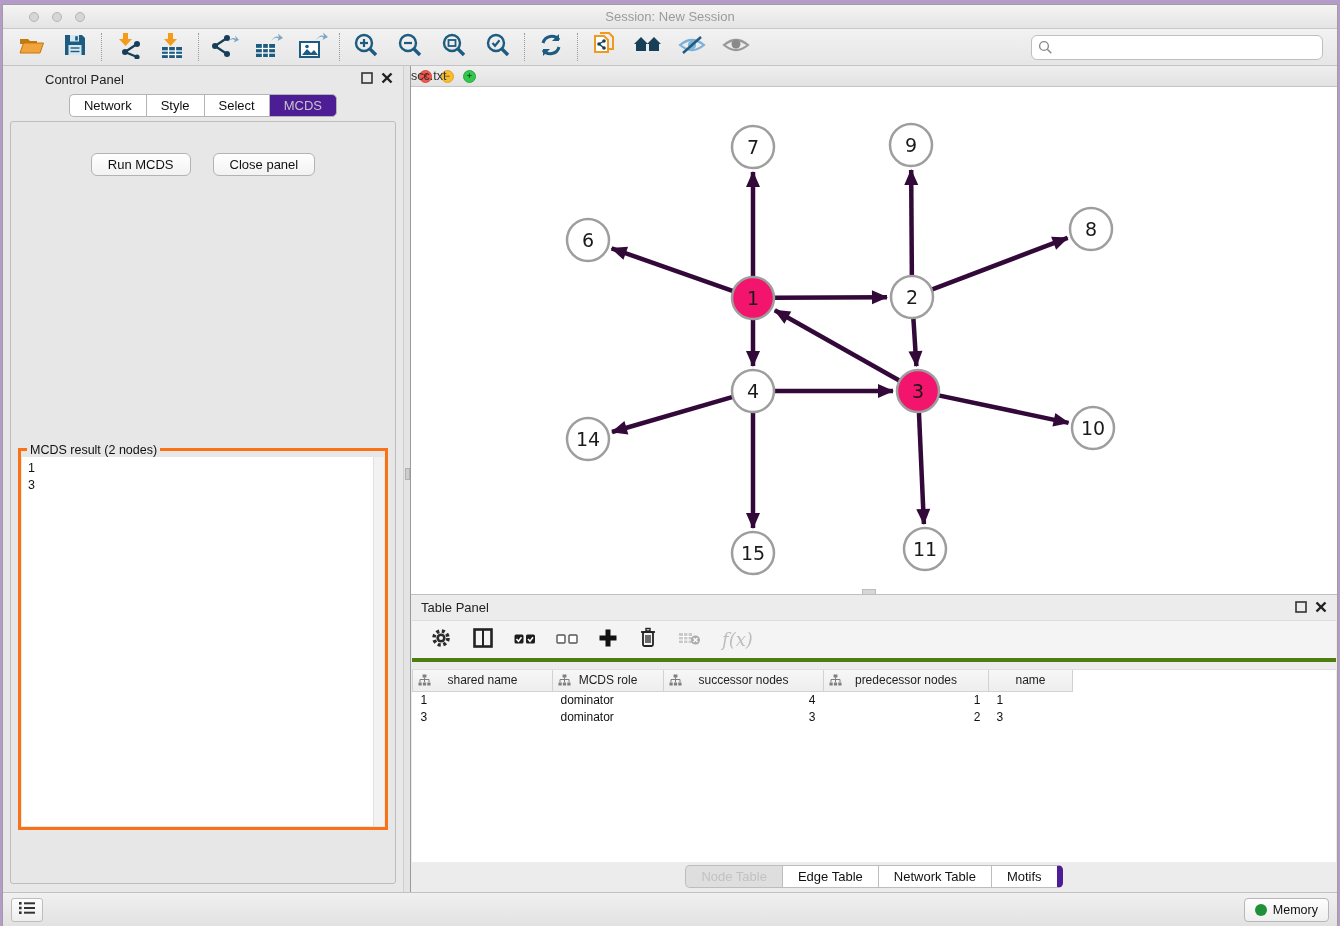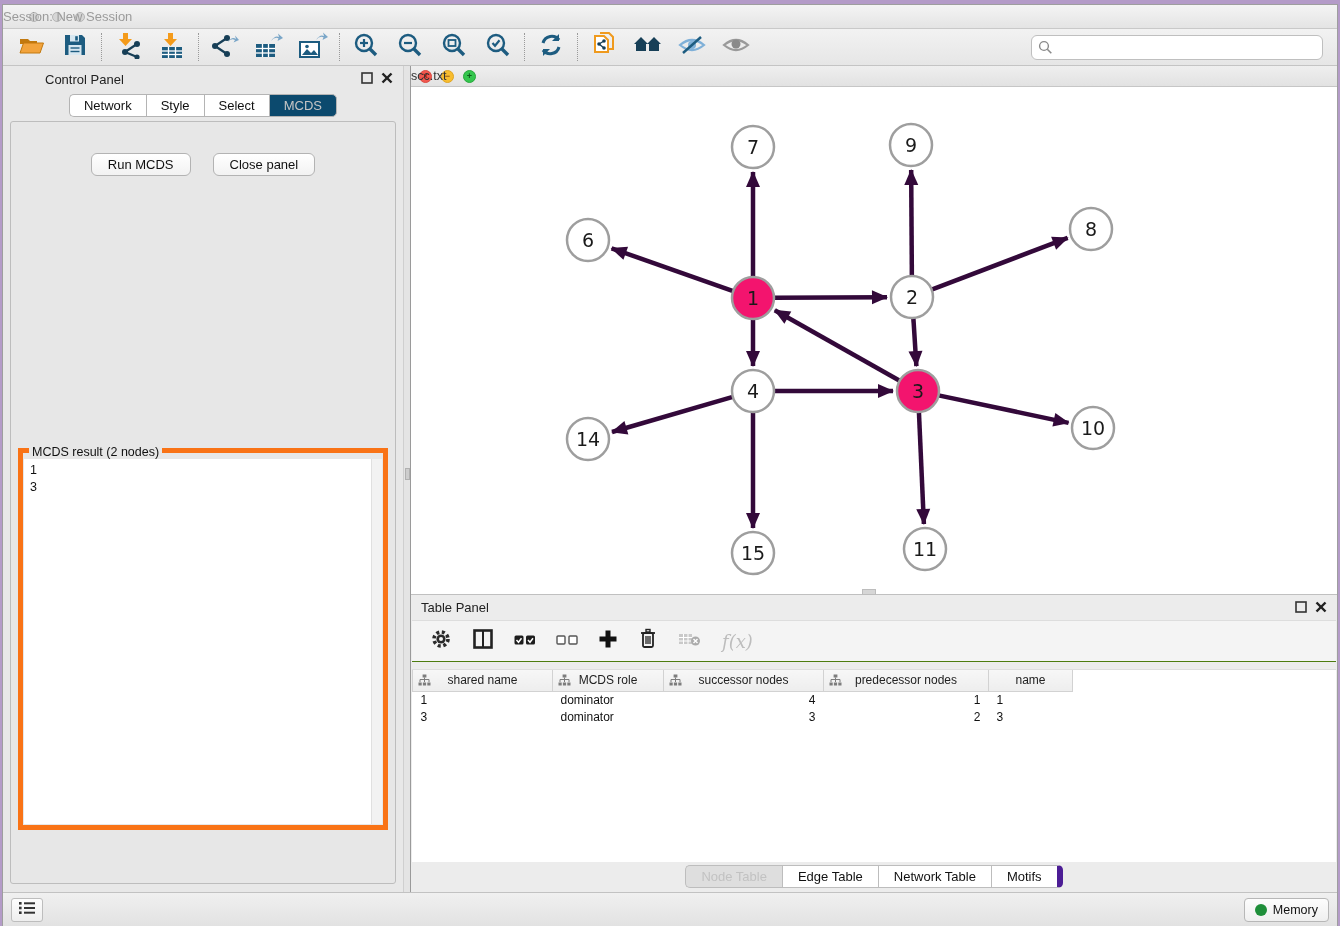--- a/index.html
+++ b/index.html
@@ -6,21 +6,21 @@
   html,body { width:1340px; height:926px; }
   body { background:#b49bc8; font-family:"Liberation Sans", sans-serif; overflow:hidden; }
   .app-window { position:absolute; top:4px; left:2px; right:2px; bottom:0;
     background:#ececec; display:flex; flex-direction:column; border:1px solid #9e9e9e; border-bottom:none; }
 
   
   .titlebar { height:24px; background:linear-gradient(#f4f4f4,#e4e4e4); border-bottom:1px solid #c9c9c9;
     display:flex; align-items:center; position:relative; }
   .mac-dots { display:flex; gap:13px; margin-left:26px; }
   .mac-dot { width:10px; height:10px; border-radius:50%; background:#d6d6d6; border:1px solid #b5b5b5; }
-  .titlebar-title { position:absolute; left:0; right:0; text-align:left; color:#9b9b9b; font-size:13px; }
+  .titlebar-title { position:absolute; left:0; right:0; text-align:center; color:#9b9b9b; font-size:13px; }
 
   
   .toolbar { height:37px; background:linear-gradient(#f2f2f2,#e6e6e6); border-bottom:1px solid #c4c4c4;
     display:flex; align-items:center; padding:0 10px; }
   .tb-group { display:flex; align-items:center; gap:16px; padding:0 12px; }
   .tb-sep { width:1px; height:28px; border-left:1px dotted #9a9a9a; }
   .tb-btn { width:28px; height:28px; display:flex; align-items:center; justify-content:center; cursor:default; }
   .search-wrap { margin-left:auto; margin-right:4px; position:relative; }
   .search-input { width:292px; height:25px; border:1px solid #bfbfbf; border-radius:6px; background:#fff;
     padding-left:26px; font-size:12px; outline:none; }
@@ -31,31 +31,31 @@
 
   
   .control-panel { width:400px; display:flex; flex-direction:column; background:#e8e8e8; }
   .panel-header { height:26px; display:flex; align-items:center; padding:0 10px;margin-left:32px; }
   .panel-header .ph-title { font-size:13px; color:#222; }
   .ph-icons { margin-left:auto; display:flex; gap:8px; align-items:center; }
   .seg-tabs { display:flex; justify-content:center; margin:2px 0 4px 0; }
   .seg-tab { font-size:13px; padding:3px 14px; background:#fff; border:1px solid #b4b4b4; border-right:none; color:#111; }
   .seg-tab:first-child { border-radius:5px 0 0 5px; }
   .seg-tab:last-child { border-radius:0 5px 5px 0; border-right:1px solid #b4b4b4; }
-  .seg-tab.selected-disabled { background:#0c4a6e; color:#c5c5c5; }
+  .seg-tab.selected-disabled { background:#4c1d95; color:#c5c5c5; }
   .cp-content { flex:1; margin:0 7px 8px 7px; border:1px solid #bdbdbd; border-radius:3px; background:#e7e7e7;
     display:flex; flex-direction:column; padding:14px 7px 6px 7px; }
   .opt-label { text-align:center; font-size:13px; color:#111; margin-bottom:11px; }
   .opt-select { margin:0 31px; height:24px; background:#fff; border:1px solid #b3b3b3; border-radius:6px;
     display:flex; align-items:center; padding:0 8px; font-size:13px; color:#111; }
   .opt-select .stepper { margin-left:auto; }
   .cp-buttons { display:flex; justify-content:center; gap:22px; margin-top:17px; }
   .mac-btn { background:linear-gradient(#ffffff,#f2f2f2); border:1px solid #b3b3b3; border-radius:6px;
     font-size:13px; color:#111; padding:3px 16px; min-width:86px; text-align:right; }
-  .result-group { margin-top:272px; border:5px solid #f97316; position:relative; background:#e7e7e7;
+  .result-group { margin-top:272px; border:3px solid #f97316; position:relative; background:#e7e7e7;
     height:382px; display:flex; }
   .result-legend { position:absolute; top:-8px; left:6px; background:#e7e7e7; padding:0 3px; font-size:12.5px; color:#111; }
   .result-list { flex:1; background:#fff; margin:6px 1px 1px 1px; font-size:12.5px; color:#111;
     padding:3px 6px; line-height:17px; position:relative; }
   .result-scrollbar { position:absolute; right:0; top:0; bottom:0; width:11px; background:#f2f2f2; border-left:1px solid #e0e0e0; }
 
   
   .v-splitter { width:8px; background:#e4e4e4; border-left:1px solid #cfcfcf; border-right:1px solid #9a9a9a; position:relative; }
   .v-splitter .handle { position:absolute; top:402px; left:1px; width:5px; height:12px; background:#cdcdcd; border:1px solid #b0b0b0; }
 
@@ -73,21 +73,21 @@
   .light.yellow { background:#f8bd2f; border:1px solid #dfa524; color:#91591a; }
   .light.green { background:#35c64e; border:1px solid #27a73c; color:#0d5d1c; }
   .net-title { position:absolute; left:0; right:0; font-size:12.5px; color:#333; }
   .net-canvas { flex:1; background:#fff; position:relative; }
   .h-splitter-handle { position:absolute; bottom:-1px; left:451px; width:14px; height:6px; background:#d6d6d6; border:1px solid #bdbdbd; }
 
   
   .table-panel { flex:1; background:#ececec; display:flex; flex-direction:column; min-height:0; }
   .tp-header { height:25px; display:flex; align-items:center; padding:0 10px; }
   .tp-header .ph-title { font-size:13px; color:#222; }
-  .tp-toolbar { height:42px; background:#f4f4f4; border-top:1px solid #ddd; border-bottom:1px solid #4d7c0f;
+  .tp-toolbar { height:42px; background:#f4f4f4; border-top:1px solid #ddd; border-bottom:4px solid #4d7c0f;
     margin:0 1px; display:flex; align-items:center; gap:20px; padding-left:18px; }
   .tp-tool { display:flex; align-items:center; justify-content:center; }
   .fx-label { font-family:"DejaVu Serif", serif; font-style:italic; font-size:18px; color:#bdbdbd; }
   .tp-table-wrap { flex:1; background:#fff; margin:7px 1px 0 1px; overflow:hidden; border-top:1px solid #ddd; }
   table.node-table { border-collapse:collapse; table-layout:fixed; width:100%; }
   table.node-table th { height:21px; background:linear-gradient(#f7f7f7,#ededed); border:1px solid #d2d2d2; border-top:none;
     font-size:12px; font-weight:normal; color:#222; position:relative; text-align:center; }
   table.node-table th .th-icon { position:absolute; left:5px; top:4px; }
   table.node-table th.filler { background:#fff; border:none; }
   table.node-table td { height:17px; font-size:12px; color:#111; padding:0 8px; white-space:nowrap; overflow:hidden; }

